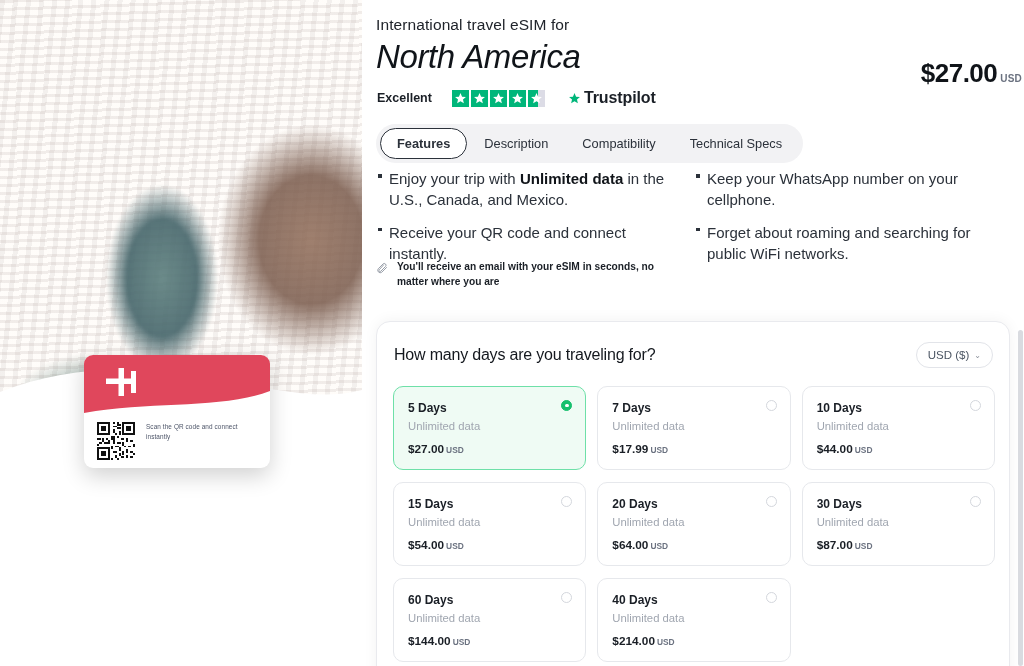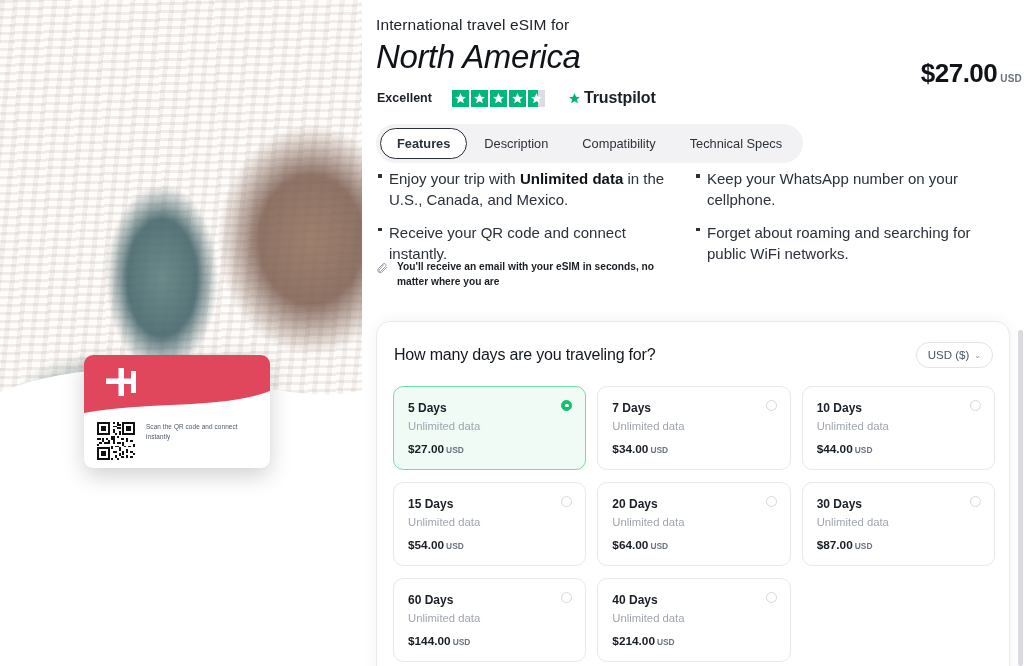--- a/index.html
+++ b/index.html
@@ -368,21 +368,21 @@
         <div class="plan selected">
           <div class="radio"></div>
           <div class="plan-days">5 Days</div>
           <div class="plan-data">Unlimited data</div>
           <div class="plan-price"><span>$27.00</span><span class="cur">USD</span></div>
         </div>
         <div class="plan">
           <div class="radio"></div>
           <div class="plan-days">7 Days</div>
           <div class="plan-data">Unlimited data</div>
-          <div class="plan-price"><span>$34.00</span><span class="cur">USD</span></div>
+          <div class="plan-price"><span>$17.99</span><span class="cur">USD</span></div>
         </div>
         <div class="plan">
           <div class="radio"></div>
           <div class="plan-days">10 Days</div>
           <div class="plan-data">Unlimited data</div>
           <div class="plan-price"><span>$44.00</span><span class="cur">USD</span></div>
         </div>
         <div class="plan">
           <div class="radio"></div>
           <div class="plan-days">15 Days</div>

